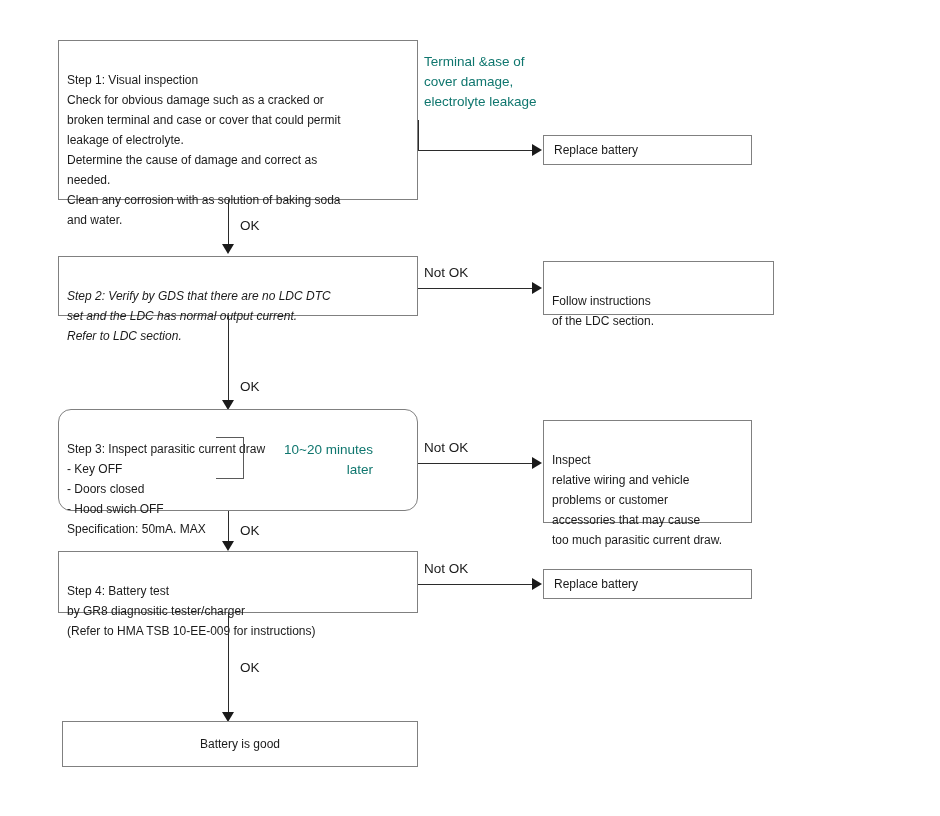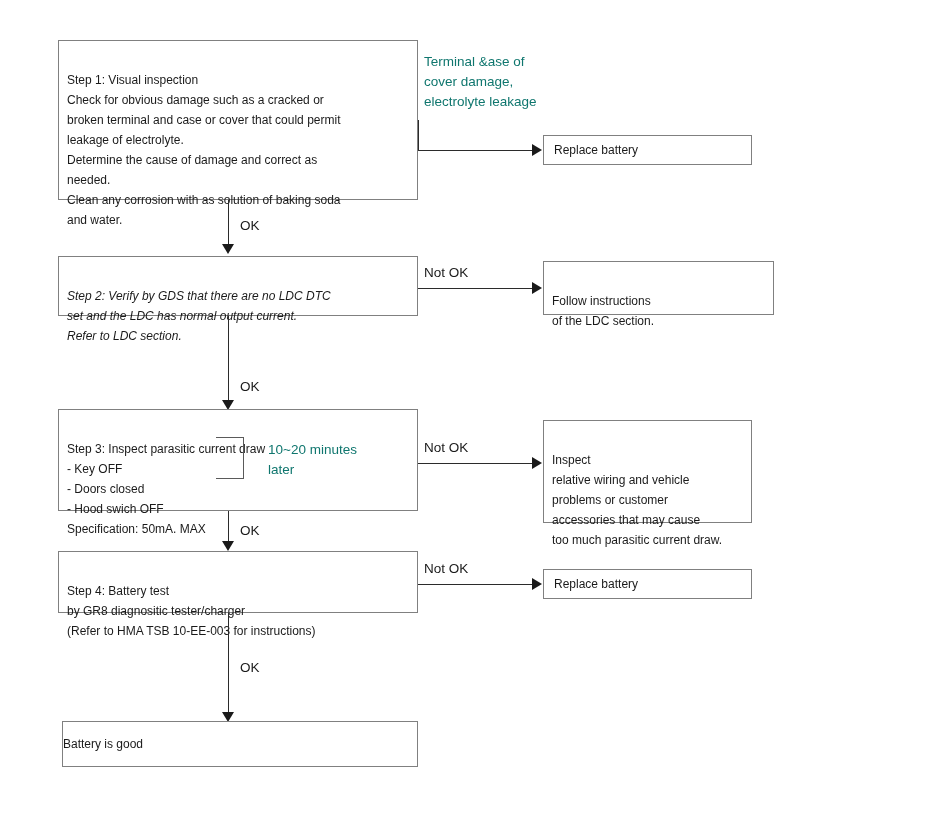--- a/index.html
+++ b/index.html
@@ -30,20 +30,21 @@
   .node .node-text {
     display: block;
     white-space: pre-line;
   }
   .node.pad {
     padding: 9px 0 0 8px;
   }
   .node.center {
     display: flex;
     align-items: center;
+    justify-content: center;
     text-align: center;
   }
   .floating-text {
     position: absolute;
     font-size: 13.5px;
     line-height: 20px;
     color: #0f766e;
     white-space: pre-line;
   }
   .edge-label {
@@ -133,30 +134,30 @@
 
   <div class="node pad" style="left:543px; top:261px; width:231px; height:54px;">
     <span class="node-text">Follow instructions
 of the LDC section.</span>
   </div>
 
   <div class="vline" style="left:228px; top:316px; height:85px;"></div>
   <div class="arrow-down" style="left:222px; top:400px;"></div>
   <div class="edge-label" style="left:240px; top:379px;">OK</div>
 
-  <div class="node pad" style="left:58px; top:409px; width:360px; height:102px;">
+  <div class="node pad" style="left:58px; top:409px; width:360px; height:102px;border-radius:13px;">
     <span class="node-text">Step 3: Inspect parasitic current draw
  - Key OFF
  - Doors closed
  - Hood swich OFF
    Specification: 50mA. MAX</span>
   </div>
 
   <div class="bracket" style="left:216px; top:437px; width:28px; height:42px;"></div>
-  <div class="floating-text" style="left:268px; top:440px; width:115px; text-align:left;">10~20 minutes
+  <div class="floating-text" style="left:258px; top:440px; width:115px; text-align:right;">10~20 minutes
 later</div>
 
   <div class="edge-label" style="left:424px; top:440px;">Not OK</div>
   <div class="hline" style="left:418px; top:463px; width:115px;"></div>
   <div class="arrow-right" style="left:532px; top:457px;"></div>
 
   <div class="node pad" style="left:543px; top:420px; width:209px; height:103px;">
     <span class="node-text">Inspect
 relative wiring and vehicle
 problems or customer
@@ -164,21 +165,21 @@
 too much parasitic current draw.</span>
   </div>
 
   <div class="vline" style="left:228px; top:511px; height:38px;"></div>
   <div class="arrow-down" style="left:222px; top:541px;"></div>
   <div class="edge-label" style="left:240px; top:523px;">OK</div>
 
   <div class="node pad" style="left:58px; top:551px; width:360px; height:62px;">
     <span class="node-text">Step 4: Battery test
 by GR8 diagnositic tester/charger
-(Refer to HMA TSB 10-EE-003 for instructions)</span>
+(Refer to HMA TSB 10-EE-009 for instructions)</span>
   </div>
 
   <div class="edge-label" style="left:424px; top:561px;">Not OK</div>
   <div class="hline" style="left:418px; top:584px; width:115px;"></div>
   <div class="arrow-right" style="left:532px; top:578px;"></div>
 
   <div class="node center" style="left:543px; top:569px; width:209px; height:30px;">
     <span class="node-text" style="width:100%; text-align:left; padding-left:10px;">Replace battery</span>
   </div>
 

